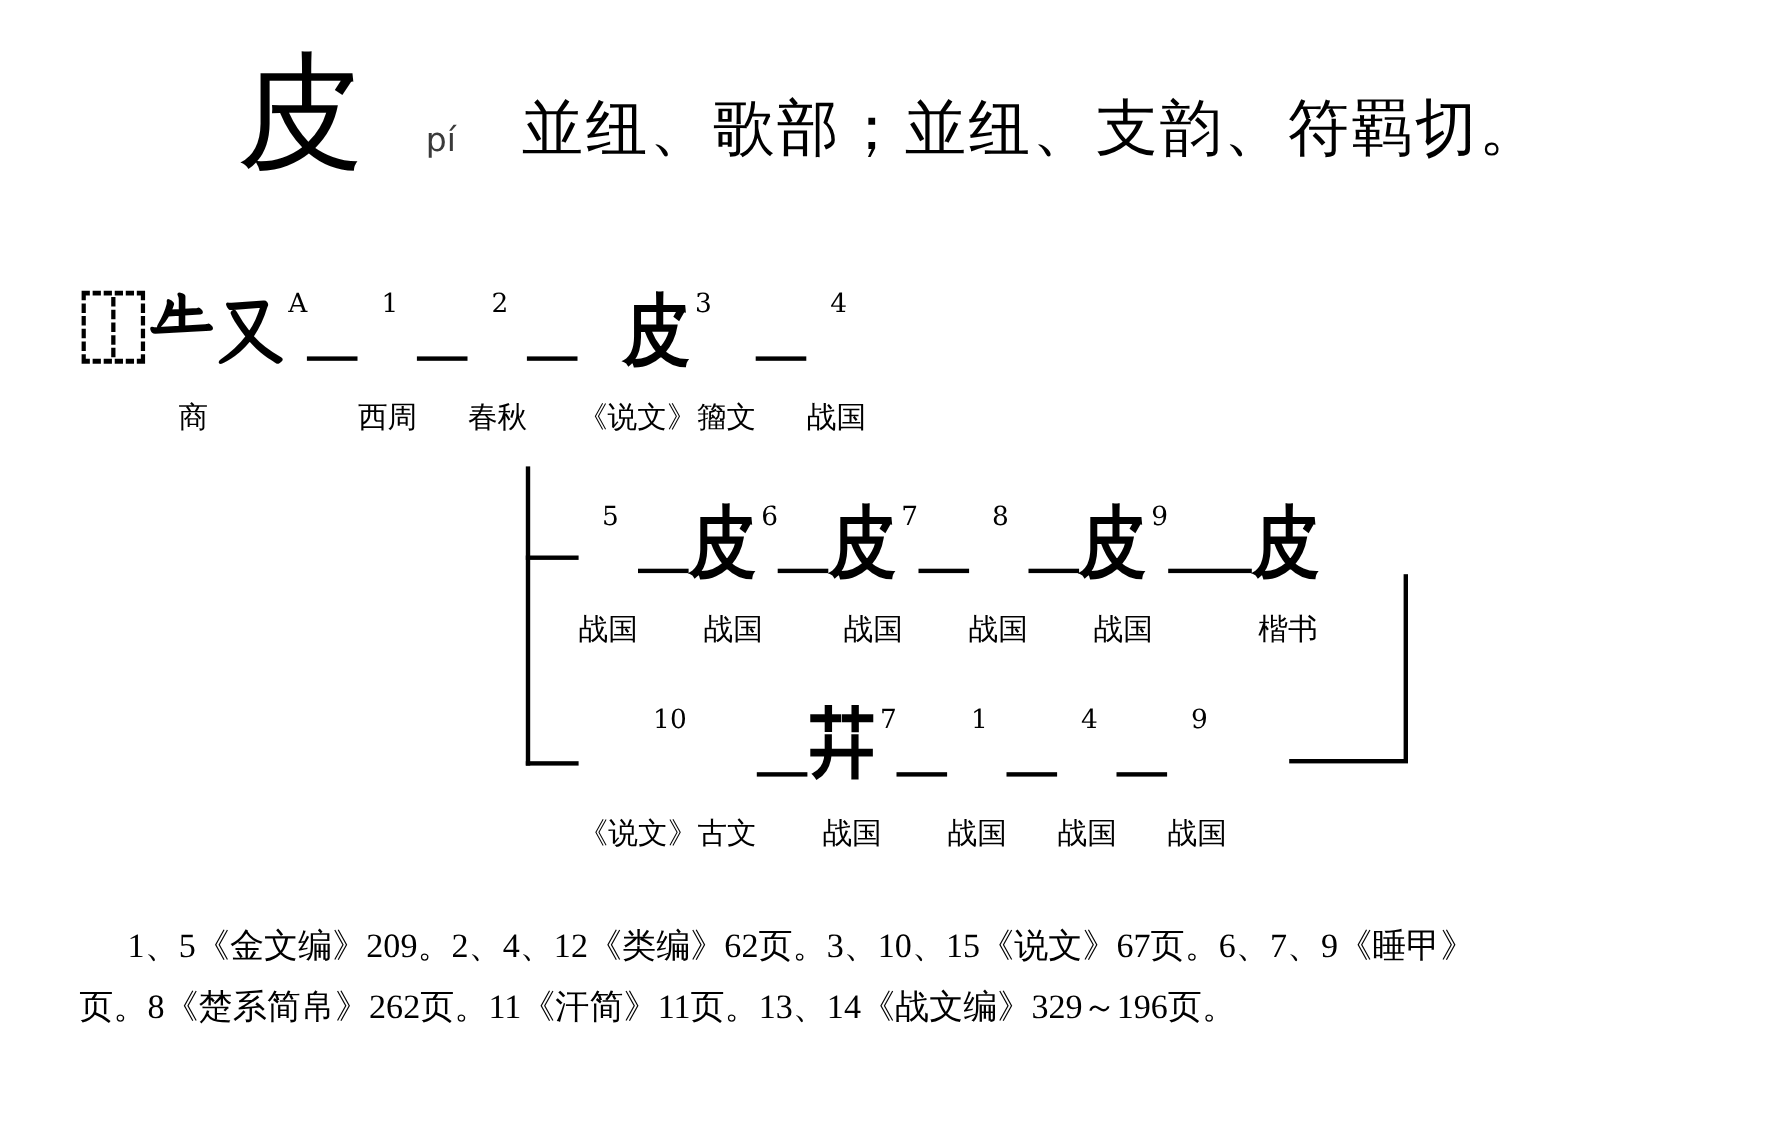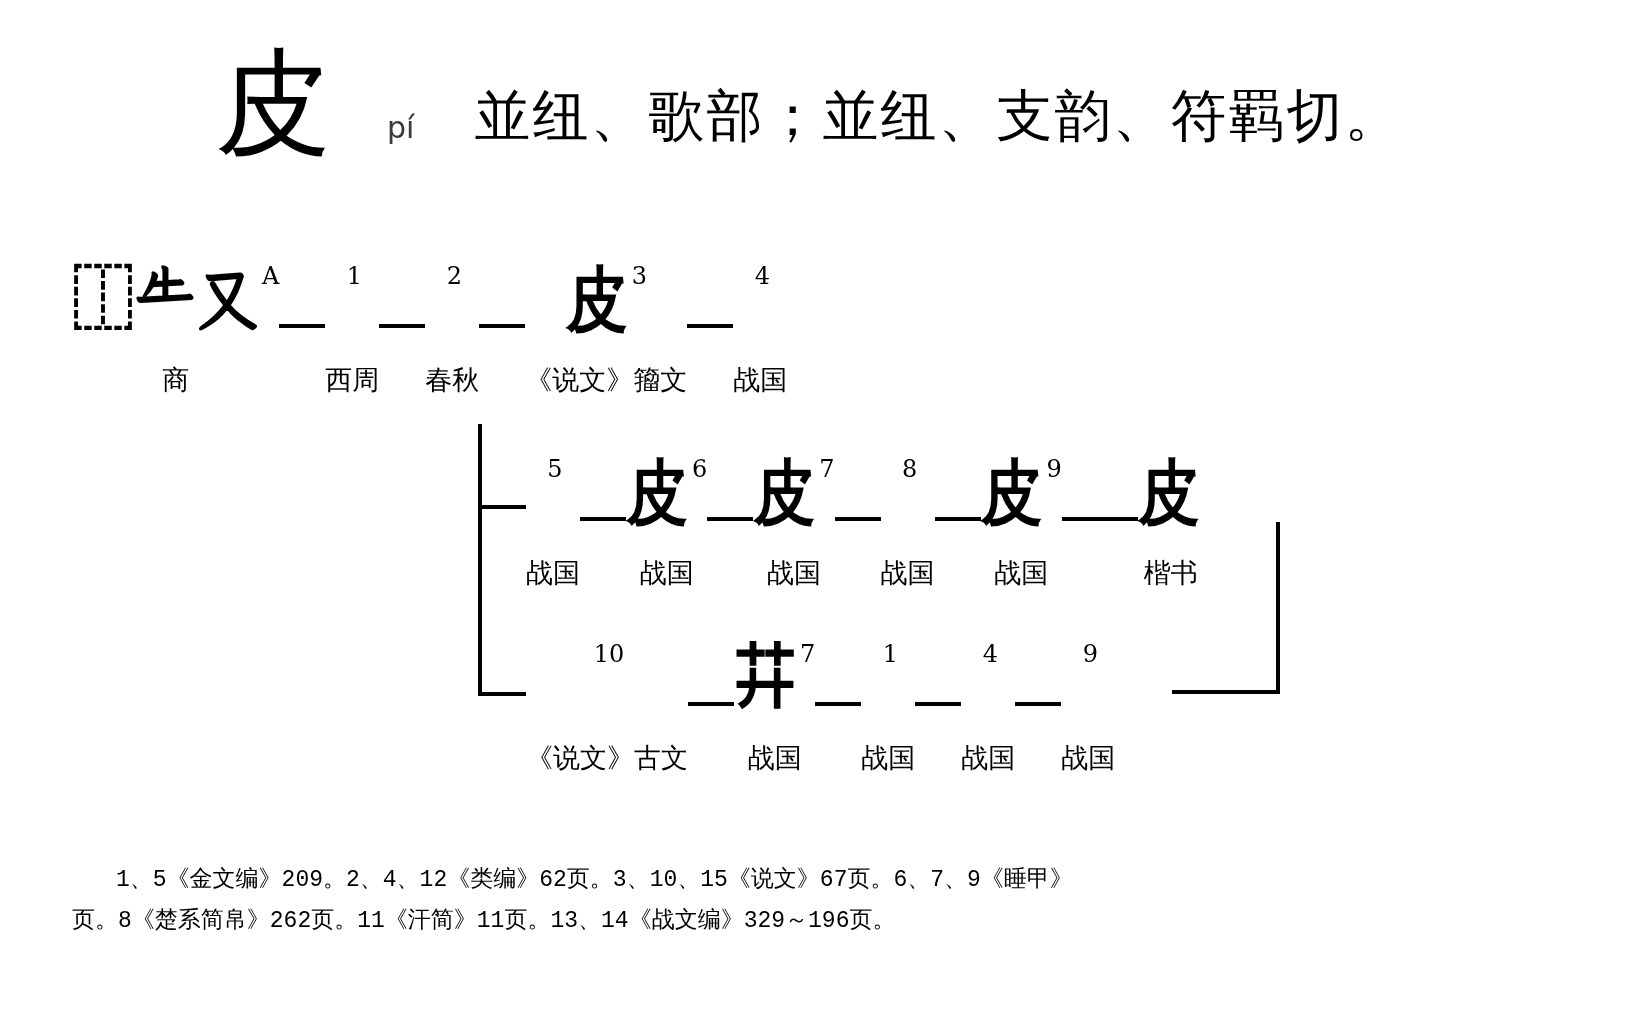--- a/index.html
+++ b/index.html
@@ -113,24 +113,24 @@
   .hline {
     position: absolute;
     background: #000;
     height: 4px;
   }
 
   
   .footnotes {
     position: absolute;
     left: 72px;
-    top: 860px;
+    top: 832px;
     width: 1500px;
-    font-family: Liberation Mono, monospace;
-    font-size: 23px;
+    font-family: Liberation Serif, serif;
+    font-size: 31px;
     line-height: 1.78;
     text-align: justify;
   }
   .footnotes p { margin: 0; }
   .footnotes p.first { text-indent: 44px; }
 </style>
 </head>
 <body>
 
 <div class="page">

